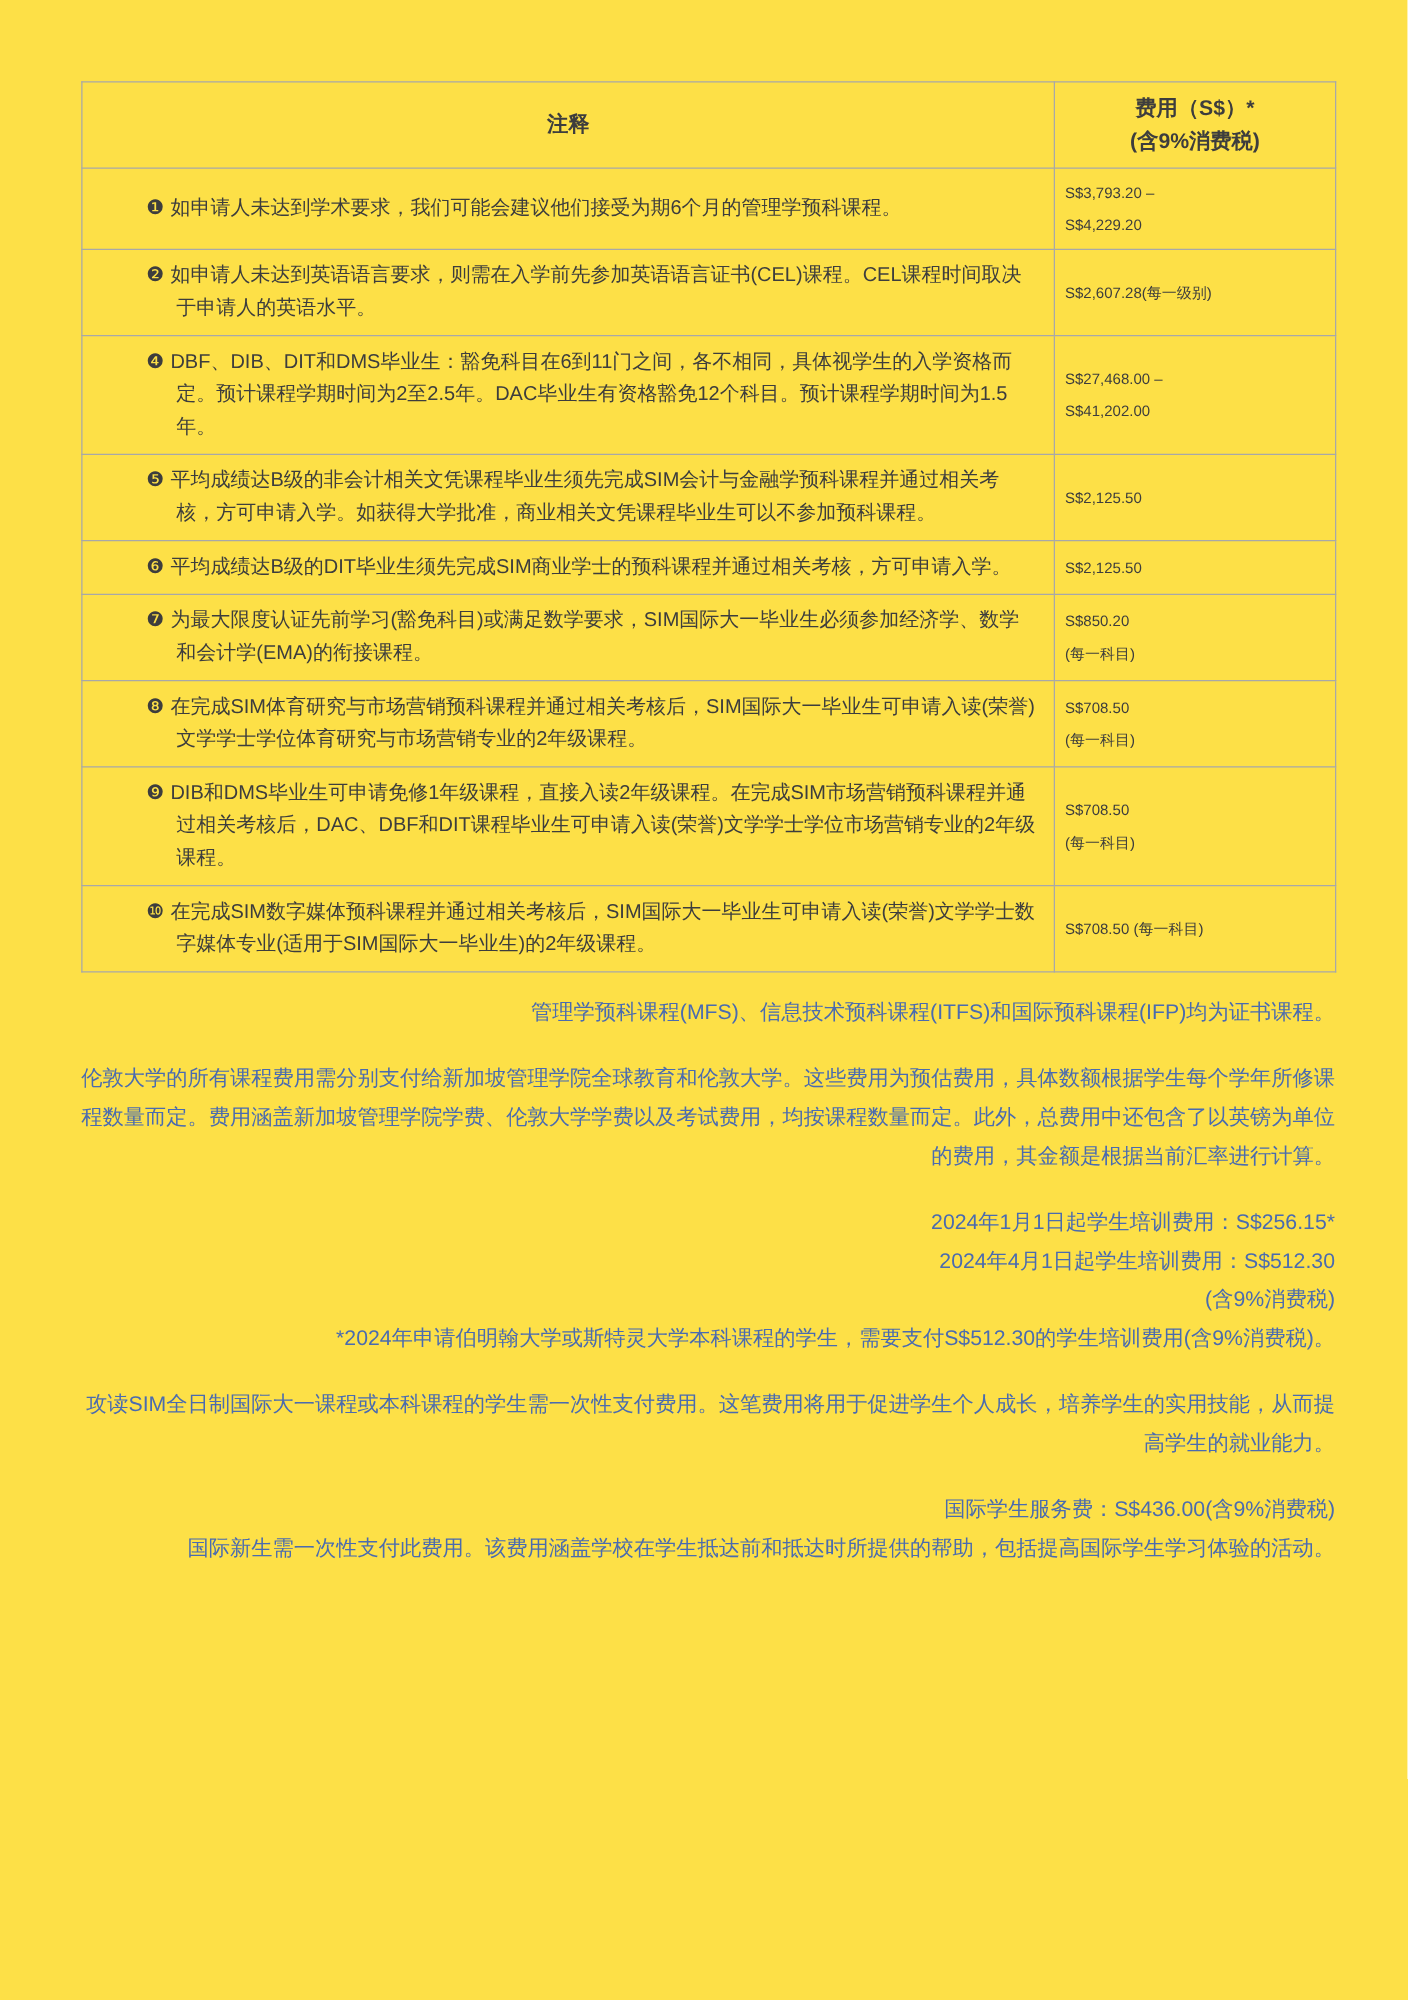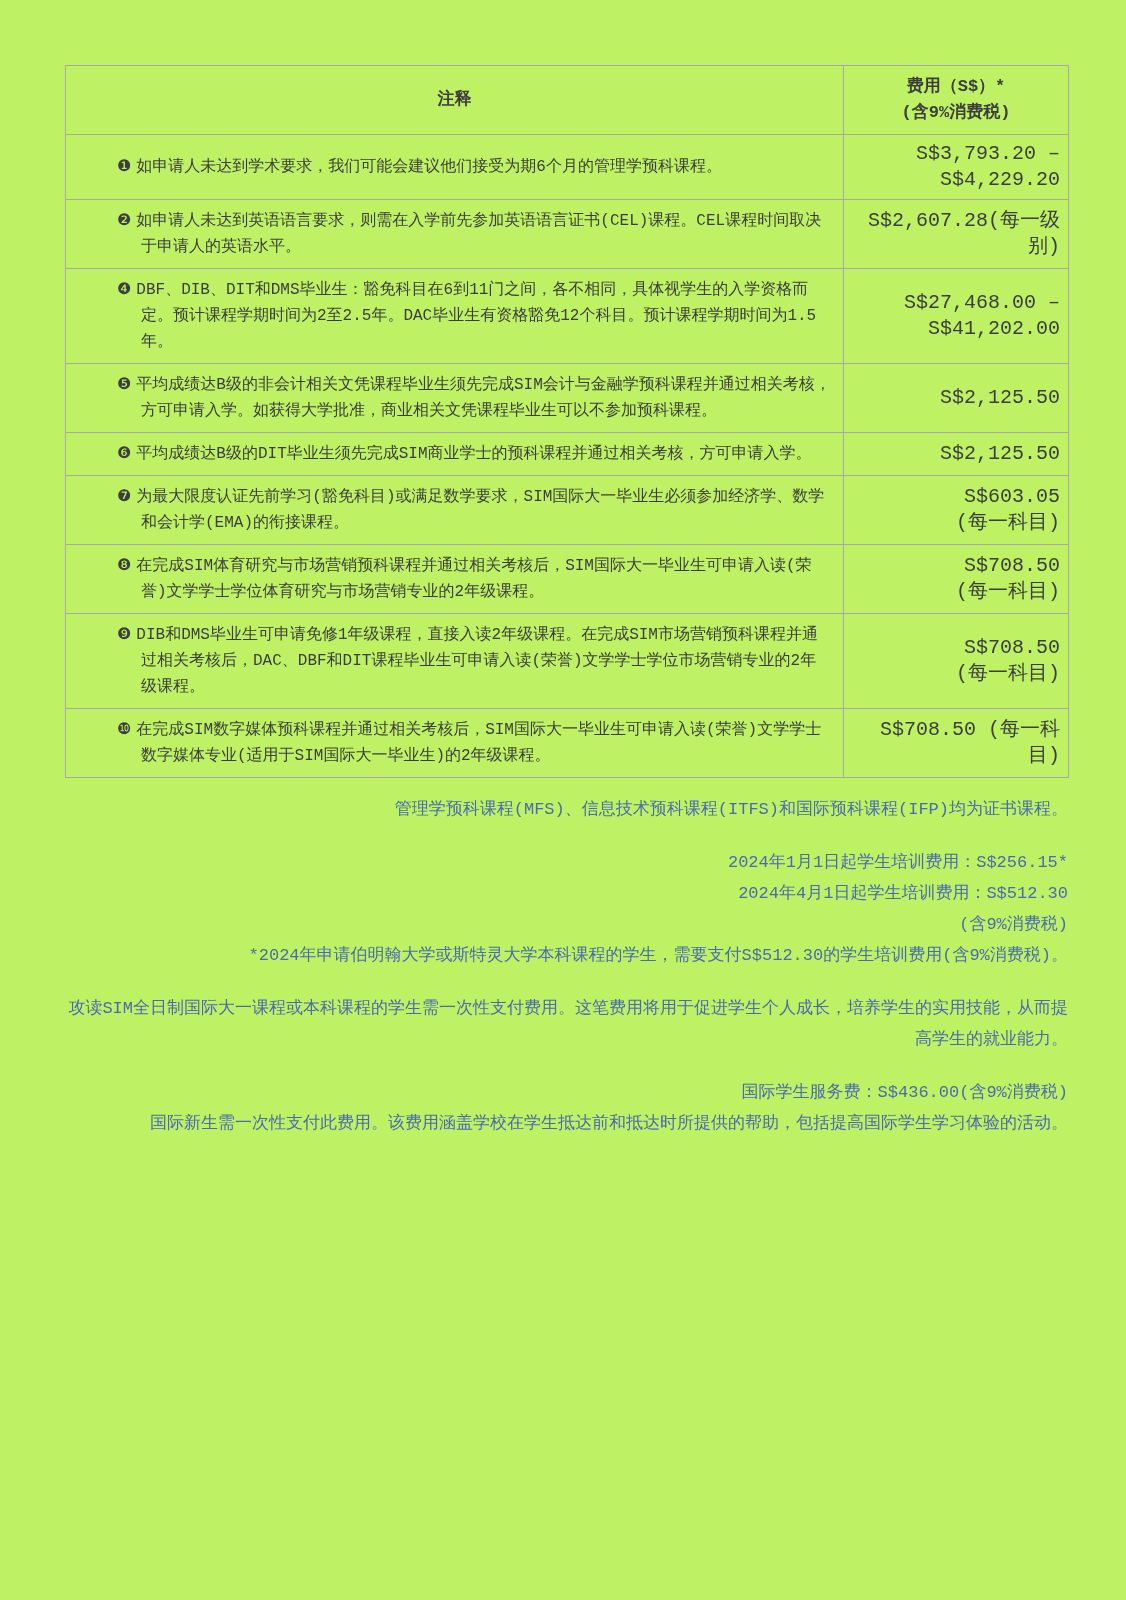--- a/index.html
+++ b/index.html
@@ -1,41 +1,41 @@
 <!DOCTYPE html>
 <html><head>
 <meta charset="utf-8">
 <style>
   html,body { margin:0; padding:0; background:#ffffff; }
   .page {
     width:1126px; height:1600px; box-sizing:border-box;
-    background:#bef264;
+    background:#fde047;
     padding:65px 58px 0 65px;
-    font-family:Liberation Mono, monospace;
+    font-family:Liberation Sans, sans-serif;
     overflow:hidden;
   }
   table.fees {
     width:1003px; border-collapse:collapse; table-layout:fixed;
   }
   table.fees col.c-notes { width:778px; }
   table.fees col.c-fee  { width:225px; }
   table.fees th, table.fees td { border:1px solid #a8a8a8; }
   th.hdr {
     font-size:17px; font-weight:bold; color:#3d3d3d;
     text-align:center; vertical-align:middle;
     line-height:26px; padding:8px 6px; white-space:pre-line;
   }
   td.note-cell {
     font-size:16px; color:#3d3d3d; line-height:26px;
     padding:8px 12px 8px 7px; vertical-align:middle;
   }
   .note { padding-left:24px; text-indent:-24px;margin-left:44px; }
   .num { margin-right:5px; }
   td.fee-cell {
-    font-size:20px; color:#3d3d3d; text-align:right; vertical-align:middle;
+    font-size:12px; color:#3d3d3d; text-align:left; vertical-align:middle;
     line-height:26px; white-space:pre-line; padding:6px 8px;
   }
   .notes-block {
     margin-top:16px; width:1003px;
     color:#4a6bb0; font-size:17px; line-height:31px;
   }
   .notes-block p { margin:0 0 22px 0; white-space:pre-line;text-align:right; }
 </style>
 </head>
 <body>
@@ -84,21 +84,21 @@
       <tr>
         <td class="note-cell">
             <div class="note"><span class="num">❻</span><span>平均成绩达B级的DIT毕业生须先完成SIM商业学士的预科课程并通过相关考核，方可申请入学。</span></div>
           </td>
         <td class="fee-cell">S$2,125.50</td>
       </tr>
       <tr>
         <td class="note-cell">
             <div class="note"><span class="num">❼</span><span>为最大限度认证先前学习(豁免科目)或满足数学要求，SIM国际大一毕业生必须参加经济学、数学和会计学(EMA)的衔接课程。</span></div>
           </td>
-        <td class="fee-cell">S$603.05
+        <td class="fee-cell">S$850.20
 (每一科目)</td>
       </tr>
       <tr>
         <td class="note-cell">
             <div class="note"><span class="num">❽</span><span>在完成SIM体育研究与市场营销预科课程并通过相关考核后，SIM国际大一毕业生可申请入读(荣誉)文学学士学位体育研究与市场营销专业的2年级课程。</span></div>
           </td>
         <td class="fee-cell">S$708.50
 (每一科目)</td>
       </tr>
       <tr>
@@ -112,20 +112,21 @@
         <td class="note-cell">
             <div class="note"><span class="num">❿</span><span>在完成SIM数字媒体预科课程并通过相关考核后，SIM国际大一毕业生可申请入读(荣誉)文学学士数字媒体专业(适用于SIM国际大一毕业生)的2年级课程。</span></div>
           </td>
         <td class="fee-cell">S$708.50 (每一科目)</td>
       </tr>
     </tbody>
   </table>
 
   <div class="notes-block">
     <p>管理学预科课程(MFS)、信息技术预科课程(ITFS)和国际预科课程(IFP)均为证书课程。</p>
+    <p>伦敦大学的所有课程费用需分别支付给新加坡管理学院全球教育和伦敦大学。这些费用为预估费用，具体数额根据学生每个学年所修课程数量而定。费用涵盖新加坡管理学院学费、伦敦大学学费以及考试费用，均按课程数量而定。此外，总费用中还包含了以英镑为单位的费用，其金额是根据当前汇率进行计算。</p>
     <p>2024年1月1日起学生培训费用：S$256.15*
 2024年4月1日起学生培训费用：S$512.30
 (含9%消费税)
 *2024年申请伯明翰大学或斯特灵大学本科课程的学生，需要支付S$512.30的学生培训费用(含9%消费税)。</p>
     <p>攻读SIM全日制国际大一课程或本科课程的学生需一次性支付费用。这笔费用将用于促进学生个人成长，培养学生的实用技能，从而提高学生的就业能力。</p>
     <p>国际学生服务费：S$436.00(含9%消费税)
 国际新生需一次性支付此费用。该费用涵盖学校在学生抵达前和抵达时所提供的帮助，包括提高国际学生学习体验的活动。</p>
   </div>
 
 </div>

